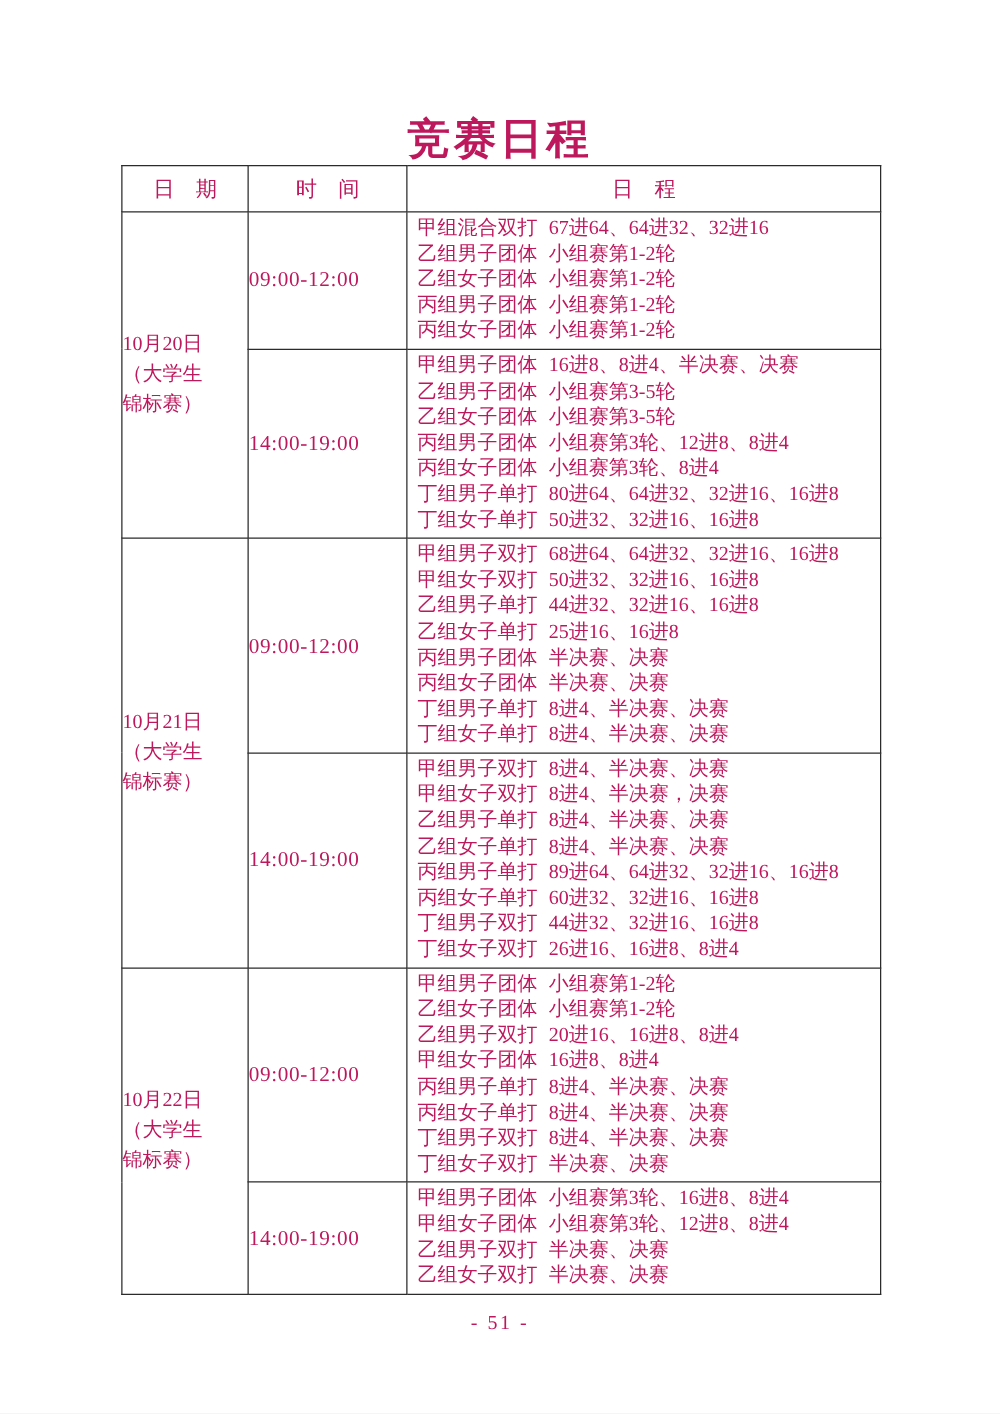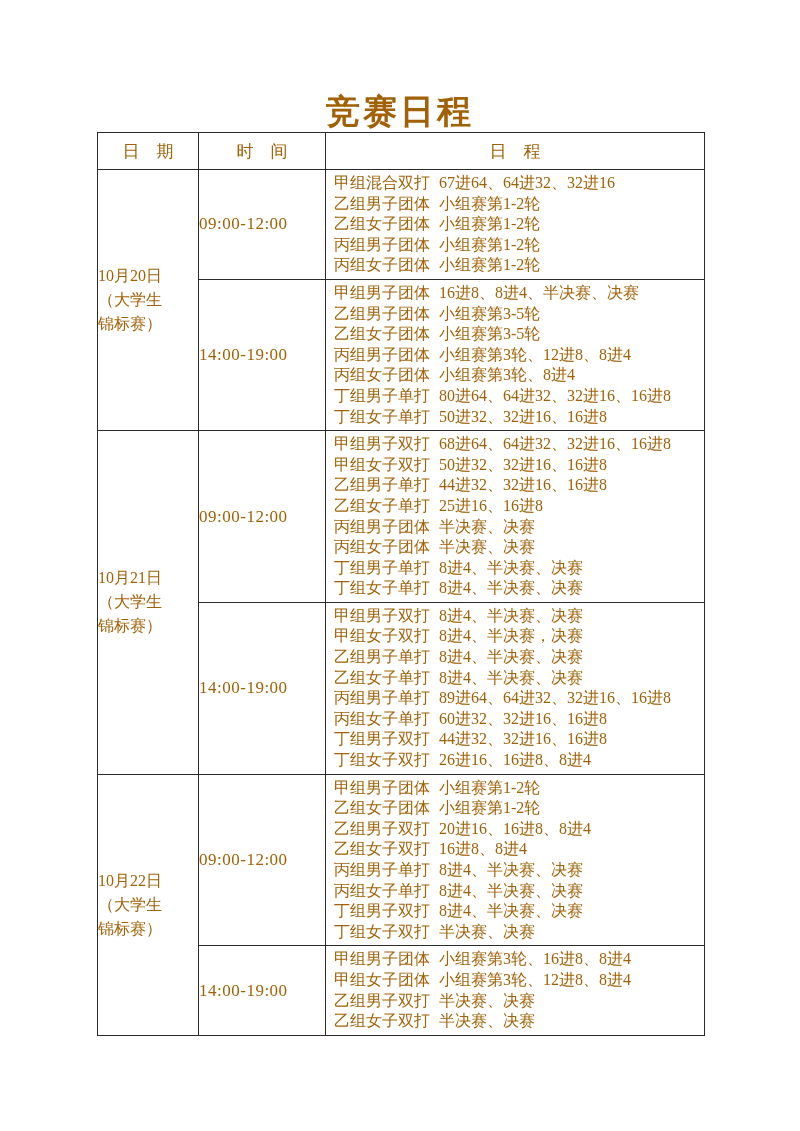--- a/index.html
+++ b/index.html
@@ -7,21 +7,21 @@
     padding: 0;
     background: #e8e8e8;
   }
   .page {
     position: relative;
     width: 800px;
     height: 1131px;
     background: #ffffff;
     overflow: hidden;
     font-family: "Liberation Serif", "DejaVu Serif", serif;
-    color: #a16207;
+    color: #be185d;
   }
   .title {
     margin: 0;
     padding-top: 92px;
     text-align: center;
     font-size: 34px;
     line-height: 40px;
     font-weight: bold;
     letter-spacing: 3px;
   }
@@ -156,32 +156,33 @@
           <td class="date-cell" rowspan="2">
             <div>10月22日</div>
             <div>（大学生</div>
             <div>锦标赛）</div>
           </td>
           <td class="time-cell">09:00-12:00</td>
           <td class="events-cell">
             <div class="event-line">甲组男子团体 小组赛第1-2轮</div>
             <div class="event-line">乙组女子团体 小组赛第1-2轮</div>
             <div class="event-line">乙组男子双打 20进16、16进8、8进4</div>
-            <div class="event-line">乙组女子双打 16进8、8进4</div>
+            <div class="event-line">甲组女子团体 16进8、8进4</div>
             <div class="event-line">丙组男子单打 8进4、半决赛、决赛</div>
             <div class="event-line">丙组女子单打 8进4、半决赛、决赛</div>
             <div class="event-line">丁组男子双打 8进4、半决赛、决赛</div>
             <div class="event-line">丁组女子双打 半决赛、决赛</div>
           </td>
         </tr>
         <tr>
           <td class="time-cell">14:00-19:00</td>
           <td class="events-cell">
             <div class="event-line">甲组男子团体 小组赛第3轮、16进8、8进4</div>
             <div class="event-line">甲组女子团体 小组赛第3轮、12进8、8进4</div>
             <div class="event-line">乙组男子双打 半决赛、决赛</div>
             <div class="event-line">乙组女子双打 半决赛、决赛</div>
           </td>
         </tr>
       </tbody>
   </table>
 
+  <div class="footer">- 51 -</div>
 </div>
 
 </body></html>

